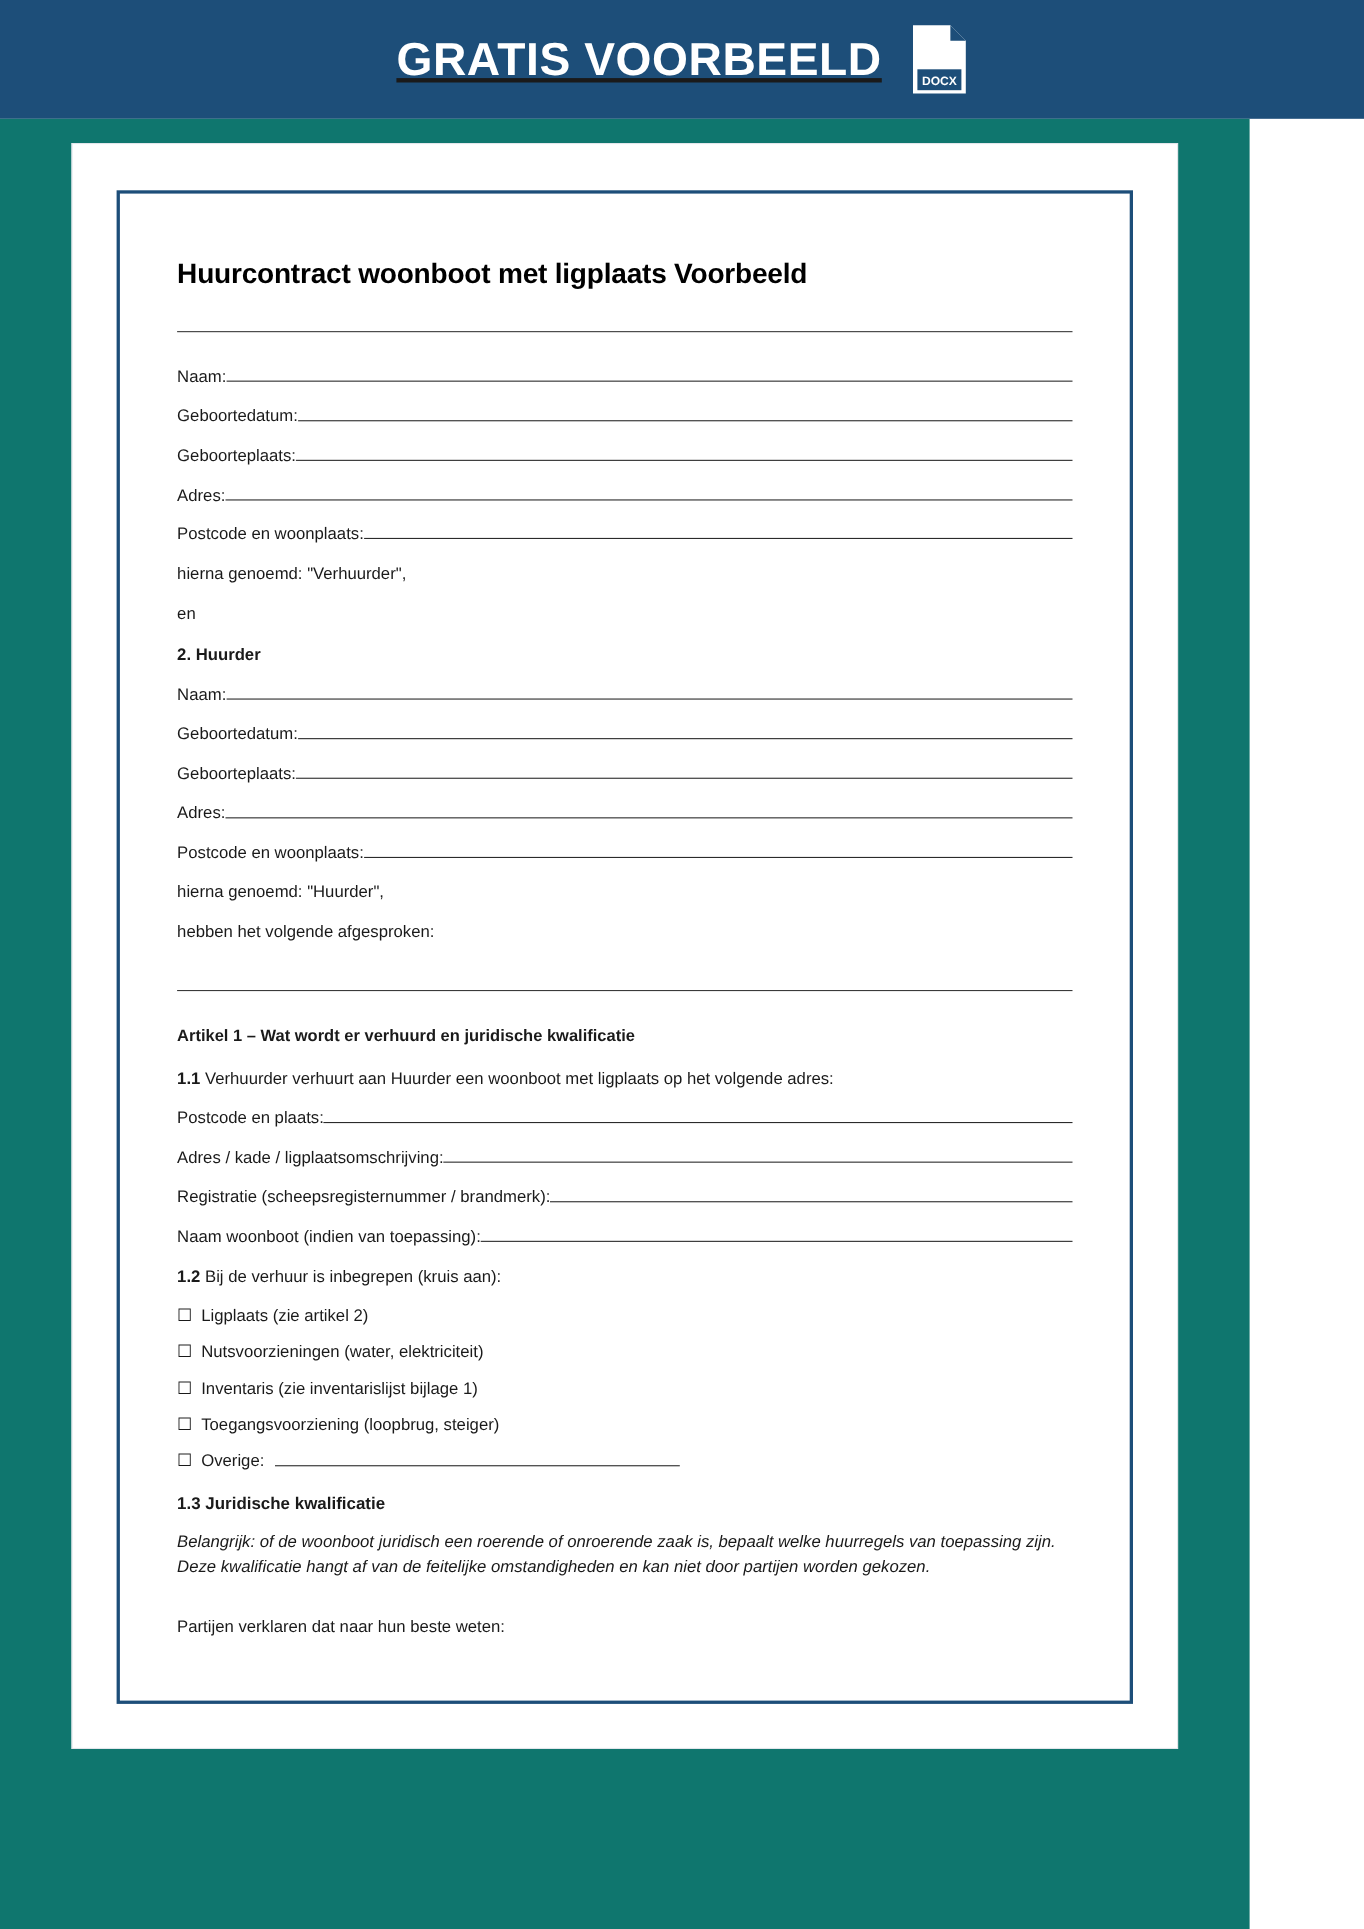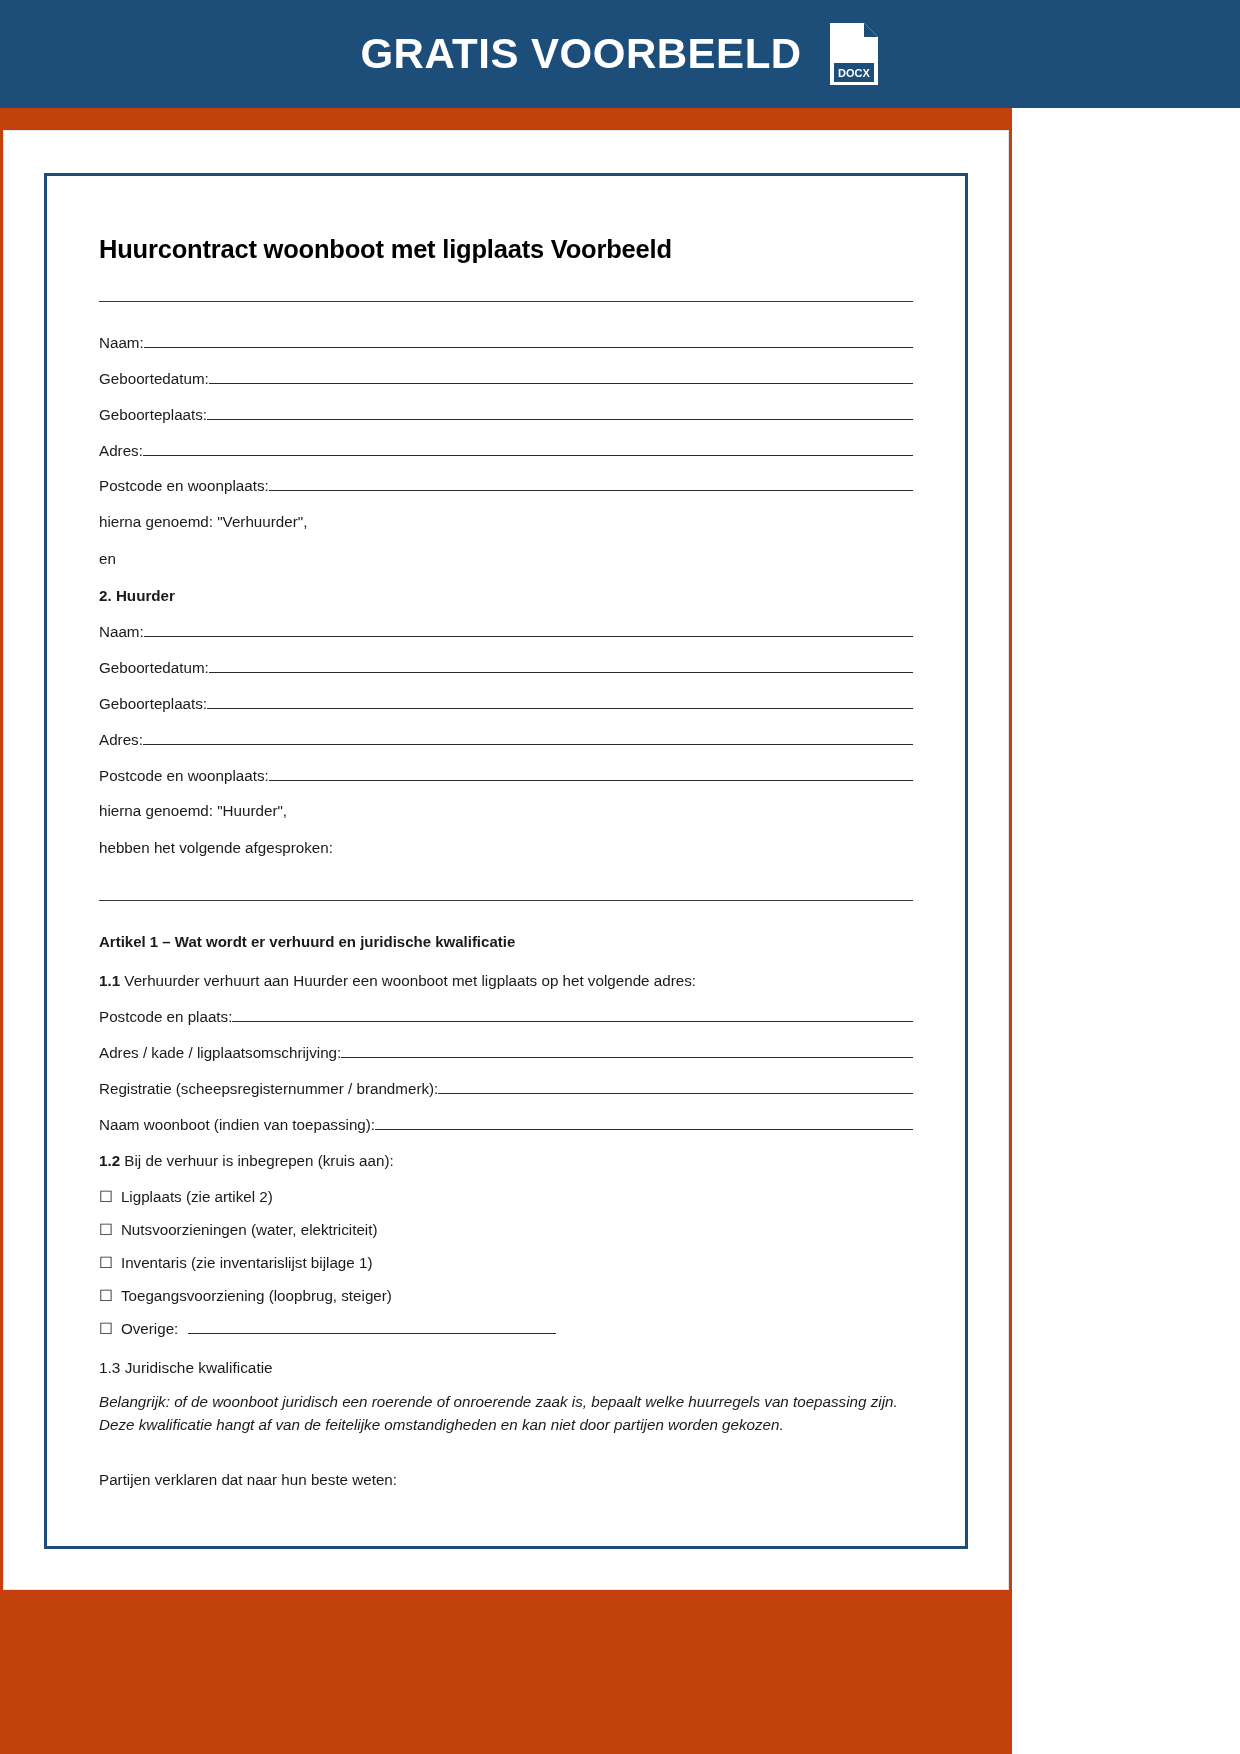--- a/index.html
+++ b/index.html
@@ -17,39 +17,40 @@
 
   
   .banner {
     width: 1240px;
     height: 108px;
     background: #1d4e79;
     display: flex;
     align-items: center;
     justify-content: center;
     gap: 26px;
+    text-decoration: underline;
   }
   .banner-title {
     font-size: 42px;
     font-weight: bold;
     color: #ffffff;
     letter-spacing: 0.5px;
     line-height: 1;
   }
   .docx-icon {
     width: 52px;
     height: 66px;
     position: relative;
     display: block;
   }
 
   
   .page-area {
-    width: 1012px;
-    background: #c2410c;
+    width: 1136px;
+    background: #0f766e;
     padding: 22px 0 30px 0;
     min-height: 1646px;
   }
 
   .outer-card {
     width: 1006px;
     margin: 0 auto;
     background: #ffffff;
     border: 1px solid #e2e6eb;
     padding: 42px 40px 40px 40px;
@@ -133,21 +134,21 @@
   .chk .txt { white-space: pre; }
   .chk .blank {
     display: inline-block;
     width: 368px;
     border-bottom: 1.3px solid #2b2b2b;
     height: 13px;
     margin-left: 10px;
   }
 
   .sub-head {
-    font-weight: normal;
+    font-weight: bold;
     font-size: 15.4px;
     margin: 19px 0 14px 0;
   }
 
   .ital {
     font-style: italic;
     line-height: 1.5;
     margin-bottom: 32px;
     max-width: 812px;
   }

